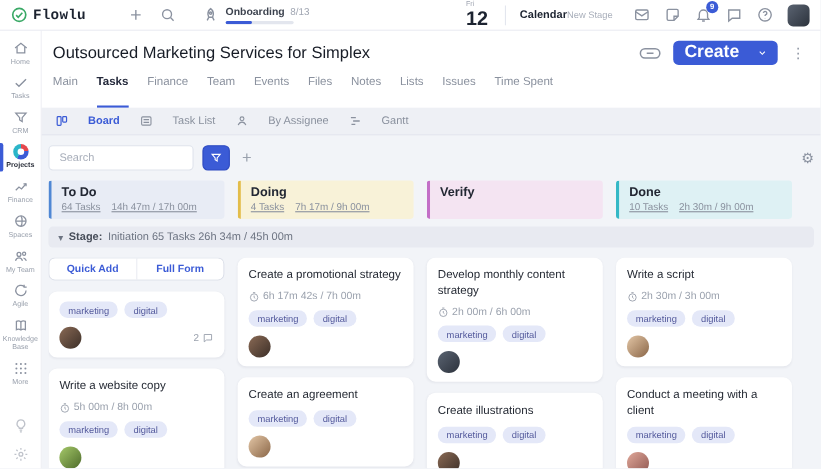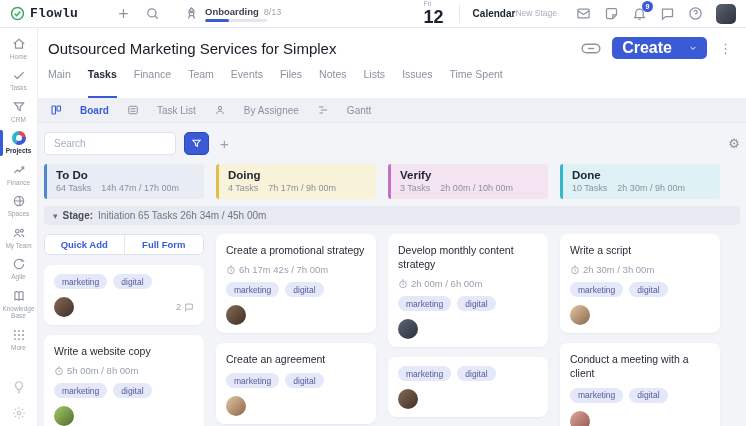--- a/index.html
+++ b/index.html
@@ -76,21 +76,21 @@
   .search-input { width:132px; height:23px; background:#fff; border:1px solid #dfe3ec; border-radius:4px; font-size:10px; padding:0 9px; color:#3c424e; font-family:inherit; outline:none; }
   .search-input::placeholder { color:#a8aeba; }
   .filter-btn { width:25px; height:23px; background:#3b5bd6; border:1px solid #2c49c0; border-radius:5px; display:flex; align-items:center; justify-content:center; cursor:pointer; }
   .add-btn { color:#9aa1ad; font-size:15px; font-weight:400; padding:0 3px; cursor:pointer; line-height:1; }
   .toolbar-spacer { flex:1; }
   .gear { font-size:13px; color:#8b92a0; cursor:pointer; }
 
   .col-heads { display:flex; gap:12px; margin-bottom:7px; }
   .col-head { width:160px; border-radius:3px; padding:5px 9px 6px; border-left:3px solid; cursor:pointer; }
   .ch-name { font-size:11.5px; font-weight:700; color:#222733; margin-bottom:2px; }
-  .ch-meta { display:flex; gap:10px; font-size:9px; color:#8a919e; white-space:nowrap; }
+  .ch-meta { display:flex; gap:10px; font-size:9px; color:#8a919e; white-space:nowrap;text-decoration:underline; }
   .ch-todo   { background:#e8ecf5; border-color:#4f87d4; }
   .ch-doing  { background:#f8f2d8; border-color:#e3bd4b; }
   .ch-verify { background:#f4e4f2; border-color:#c36fc7; }
   .ch-done   { background:#def1f4; border-color:#35b8c6; }
 
   .stage-bar { background:#e8eaf1; border-radius:4px; height:19px; display:flex; align-items:center; gap:5px; padding:0 9px; margin-bottom:9px; font-size:10px; color:#6d7482; cursor:pointer; }
   .stage-label { font-weight:700; color:#474d59; }
   .stage-chev { font-size:9px; color:#6d7482; }
 
   .board { display:flex; gap:12px; flex:1; overflow:hidden; }
@@ -370,24 +370,20 @@
         </div>
         <div class="col-head ch-doing">
           <div class="ch-name">Doing</div>
           <div class="ch-meta">
             <span>4 Tasks</span>
             <span>7h 17m / 9h 00m</span>
           </div>
         </div>
         <div class="col-head ch-verify">
           <div class="ch-name">Verify</div>
-          <div class="ch-meta">
-            <span>3 Tasks</span>
-            <span>2h 00m / 10h 00m</span>
-          </div>
         </div>
         <div class="col-head ch-done">
           <div class="ch-name">Done</div>
           <div class="ch-meta">
             <span>10 Tasks</span>
             <span>2h 30m / 9h 00m</span>
           </div>
         </div>
       </div>
 
@@ -487,20 +483,21 @@
             </div>
             <div class="tags">
               <span class="tag">marketing</span>
               <span class="tag">digital</span>
             </div>
             <div class="card-foot">
                 <span class="av av-c"></span>
               </div>
           </div>
           <div class="card">
+            <div class="card-title">Create illustrations</div>
             <div class="tags">
               <span class="tag">marketing</span>
               <span class="tag">digital</span>
             </div>
             <div class="card-foot">
                 <span class="av av-a"></span>
               </div>
           </div>
 
         </div>

